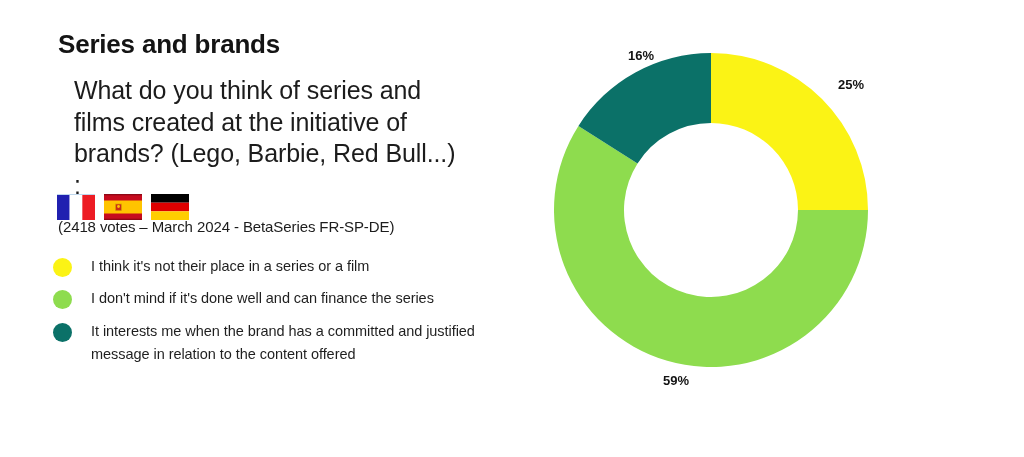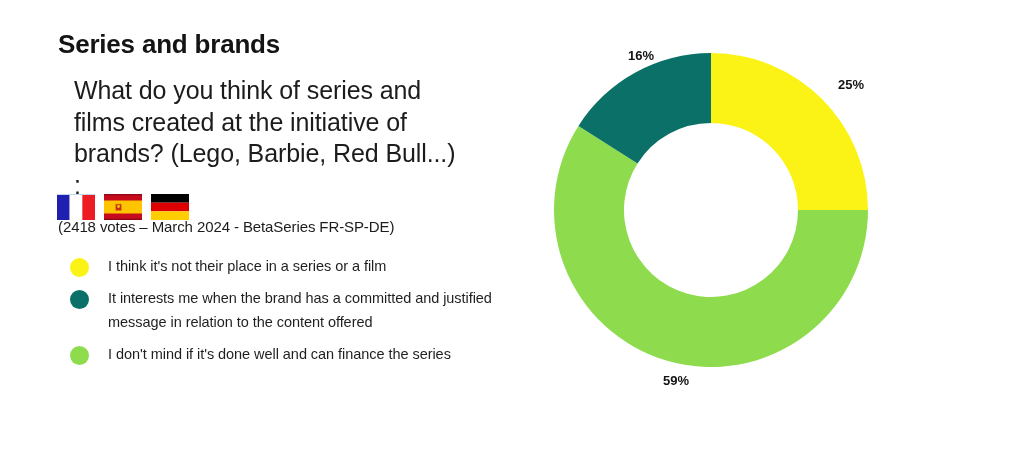--- a/index.html
+++ b/index.html
@@ -72,21 +72,21 @@
   .flag {
     width: 38px;
     height: 26px;
     display: block;
     flex: 0 0 auto;
   }
 
   
   #legend {
     position: absolute;
-    left: 70px;
+    left: 53px;
     top: 257px;
     width: 500px;
   }
   .legend-item {
     display: flex;
     align-items: flex-start;
     margin-bottom: 11px;
   }
   .legend-swatch {
     width: 19px;
@@ -164,27 +164,27 @@
   </div>
 
   <div id="legend">
 
     <div class="legend-item">
       <span class="legend-swatch" style="background:#FBF315"></span>
       <span class="legend-label">I think it's not their place in a series or a film</span>
     </div>
 
     <div class="legend-item">
+      <span class="legend-swatch" style="background:#8EDC4E"></span>
+      <span class="legend-label">I don't mind if it's done well and can finance the series</span>
+    </div>
+
+    <div class="legend-item">
       <span class="legend-swatch" style="background:#0B7168"></span>
       <span class="legend-label">It interests me when the brand has a committed and justified message in relation to the content offered</span>
-    </div>
-
-    <div class="legend-item">
-      <span class="legend-swatch" style="background:#8EDC4E"></span>
-      <span class="legend-label">I don't mind if it's done well and can finance the series</span>
     </div>
 
   </div>
 
   <div id="donut-chart">
     <svg id="donut-svg" viewBox="0 0 380 400">
       <g id="donut-slices">
           <path d="M 171 35 A 157 157 0 0 1 328 192 L 258 192 A 87 87 0 0 0 171 105 Z" fill="#FBF315"></path>
           <path d="M 328 192 A 157 157 0 1 1 38.44051569618361 107.87519318829756 L 97.54347048132468 145.3830688368273 A 87 87 0 1 0 258 192 Z" fill="#8EDC4E"></path>
           <path d="M 38.44051569618361 107.87519318829756 A 157 157 0 0 1 170.99999999999997 35 L 170.99999999999997 105 A 87 87 0 0 0 97.54347048132468 145.3830688368273 Z" fill="#0B7168"></path>

